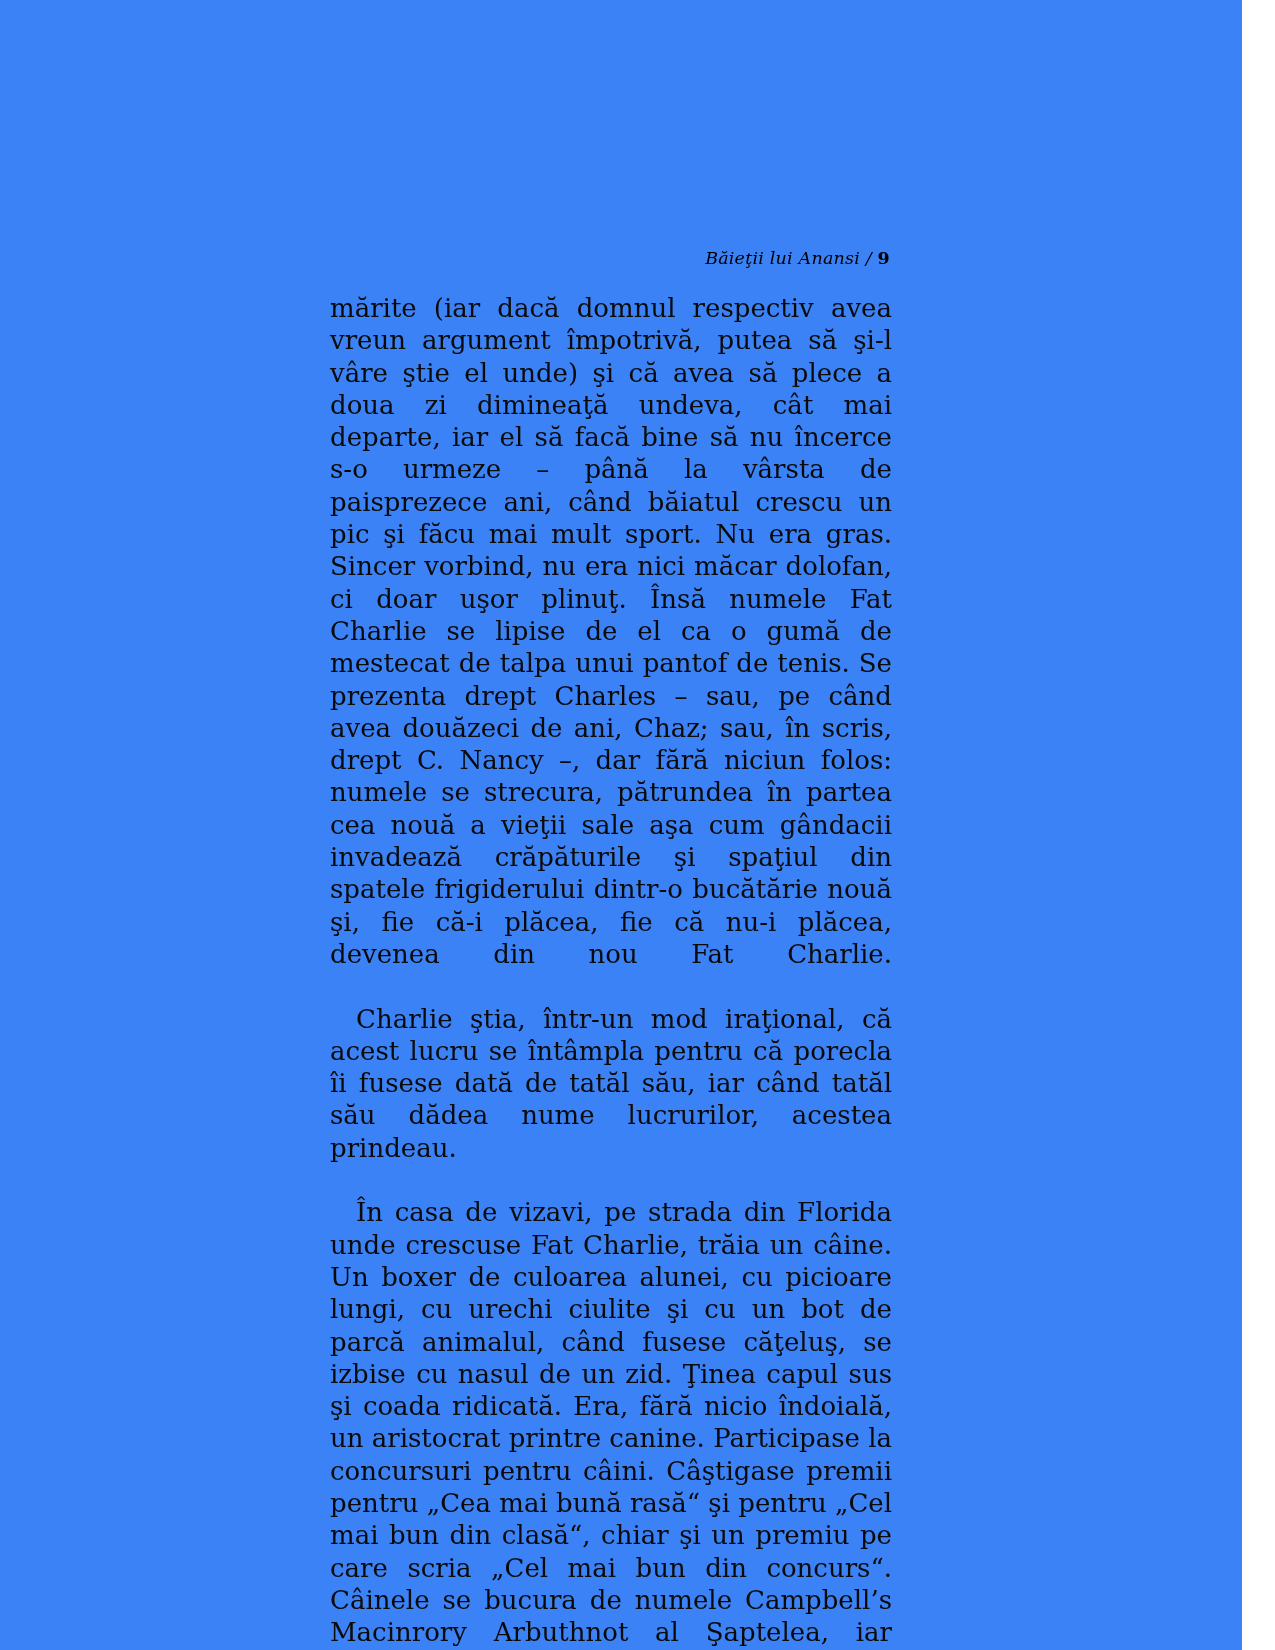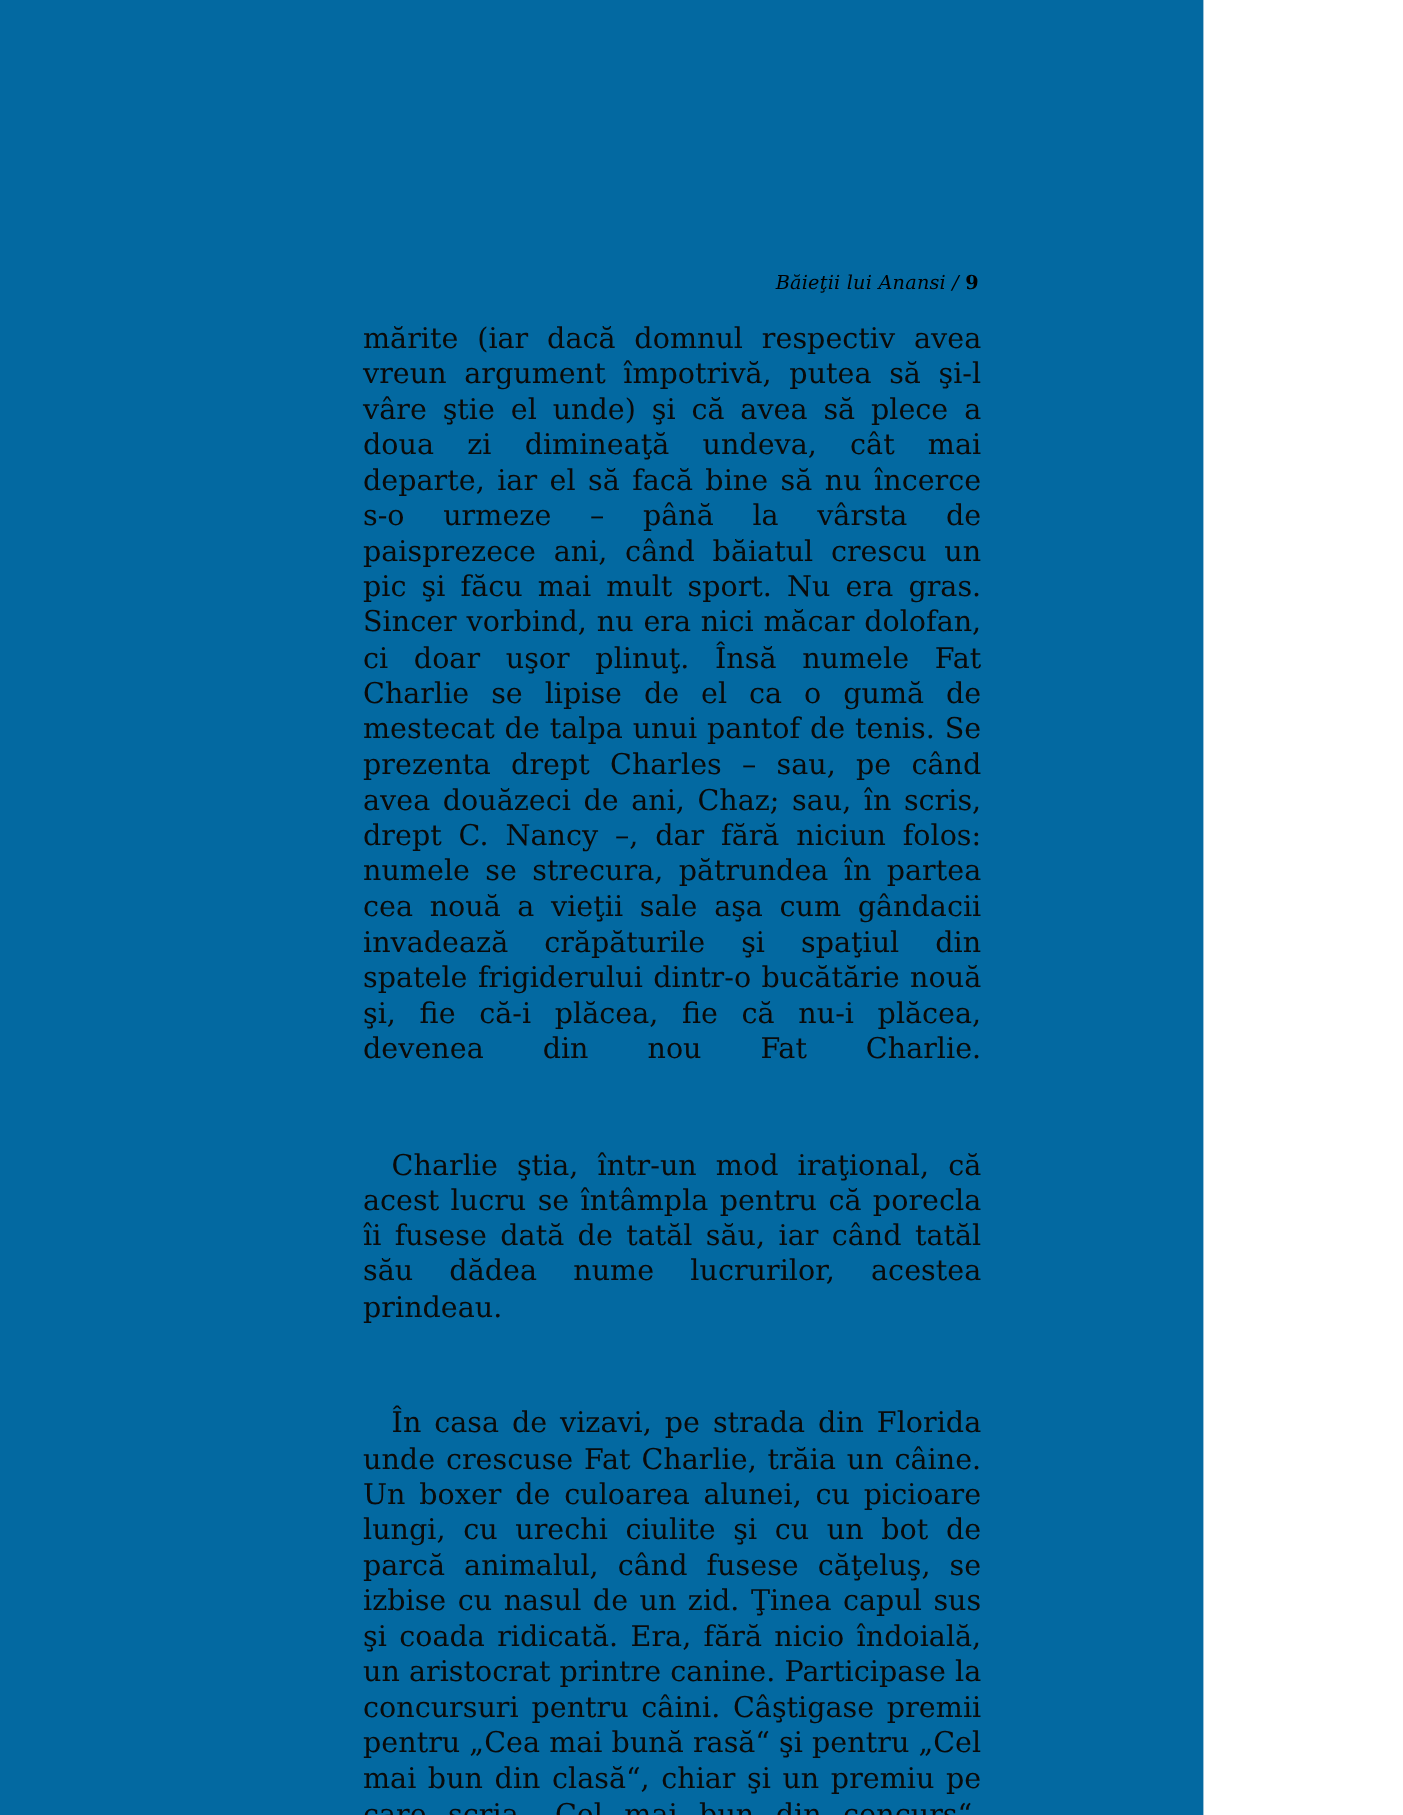--- a/index.html
+++ b/index.html
@@ -11,23 +11,23 @@
     width: 1275px;
     height: 1650px;
     position: relative;
     font-family: "Liberation Serif", serif;
     color: #000000;
   }
   .page {
     position: absolute;
     left: 0;
     top: 0;
-    width: 1094px;
+    width: 1242px;
     height: 1650px;
-    background: #0369a1;
+    background: #3b82f6;
   }
   .running-head {
     position: absolute;
     left: 330px;
     top: 248px;
     width: 560px;
     text-align: right;
     font-family: "DejaVu Serif", serif;
     font-style: italic;
     font-size: 17.5px;
@@ -49,21 +49,20 @@
     text-align: justify;
     text-justify: inter-word;
     color: #0a0a0a;
     -webkit-font-smoothing: antialiased;
   }
   .textblock p {
     margin: 0;
   }
   .textblock p.indent {
     text-indent: 26px;
-    margin-top: 41px;
   }
   
   .textblock p:after {
     content: "";
     display: inline-block;
     width: 100%;
   }
 </style>
 </head>
 <body>

